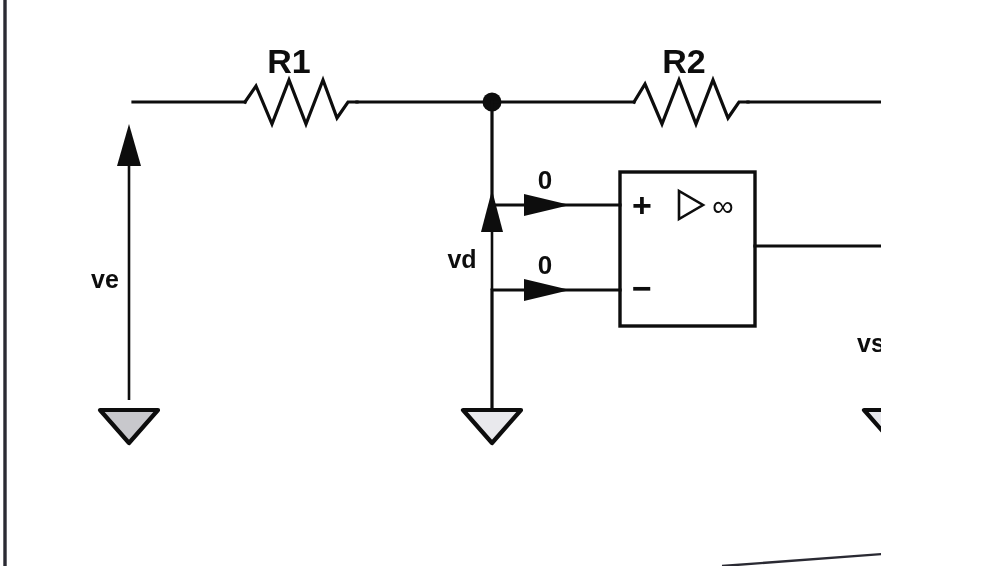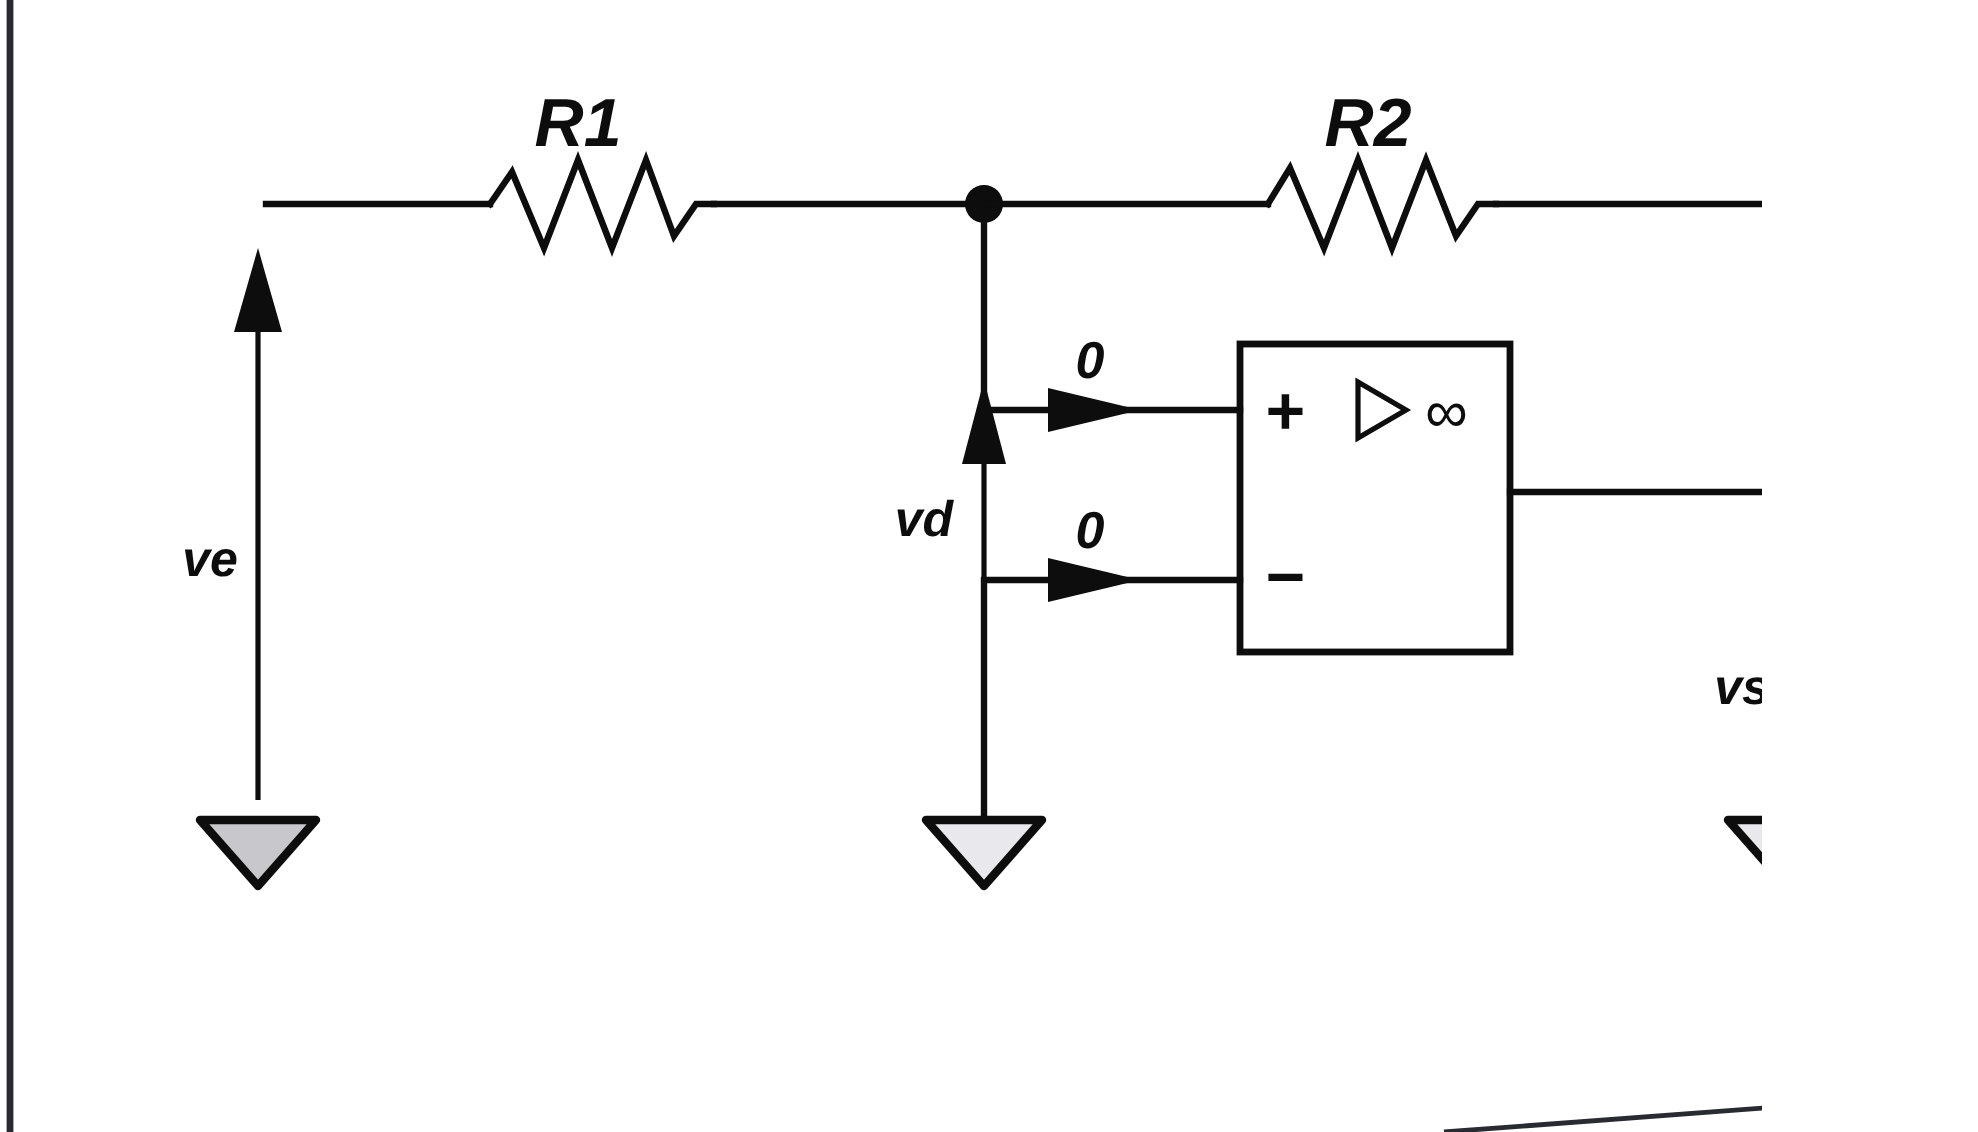--- a/index.html
+++ b/index.html
@@ -7,21 +7,20 @@
     padding: 0;
     background: #ffffff;
   }
   #screenshot {
     position: relative;
     width: 881px;
     height: 566px;
     background: #ffffff;
     overflow: hidden;
     font-family: "Liberation Sans", sans-serif;
-    font-style: italic;
   }
   #circuit-svg {
     position: absolute;
     left: 0;
     top: 0;
     width: 989px;
     height: 566px;
     display: block;
   }
   .lbl {

